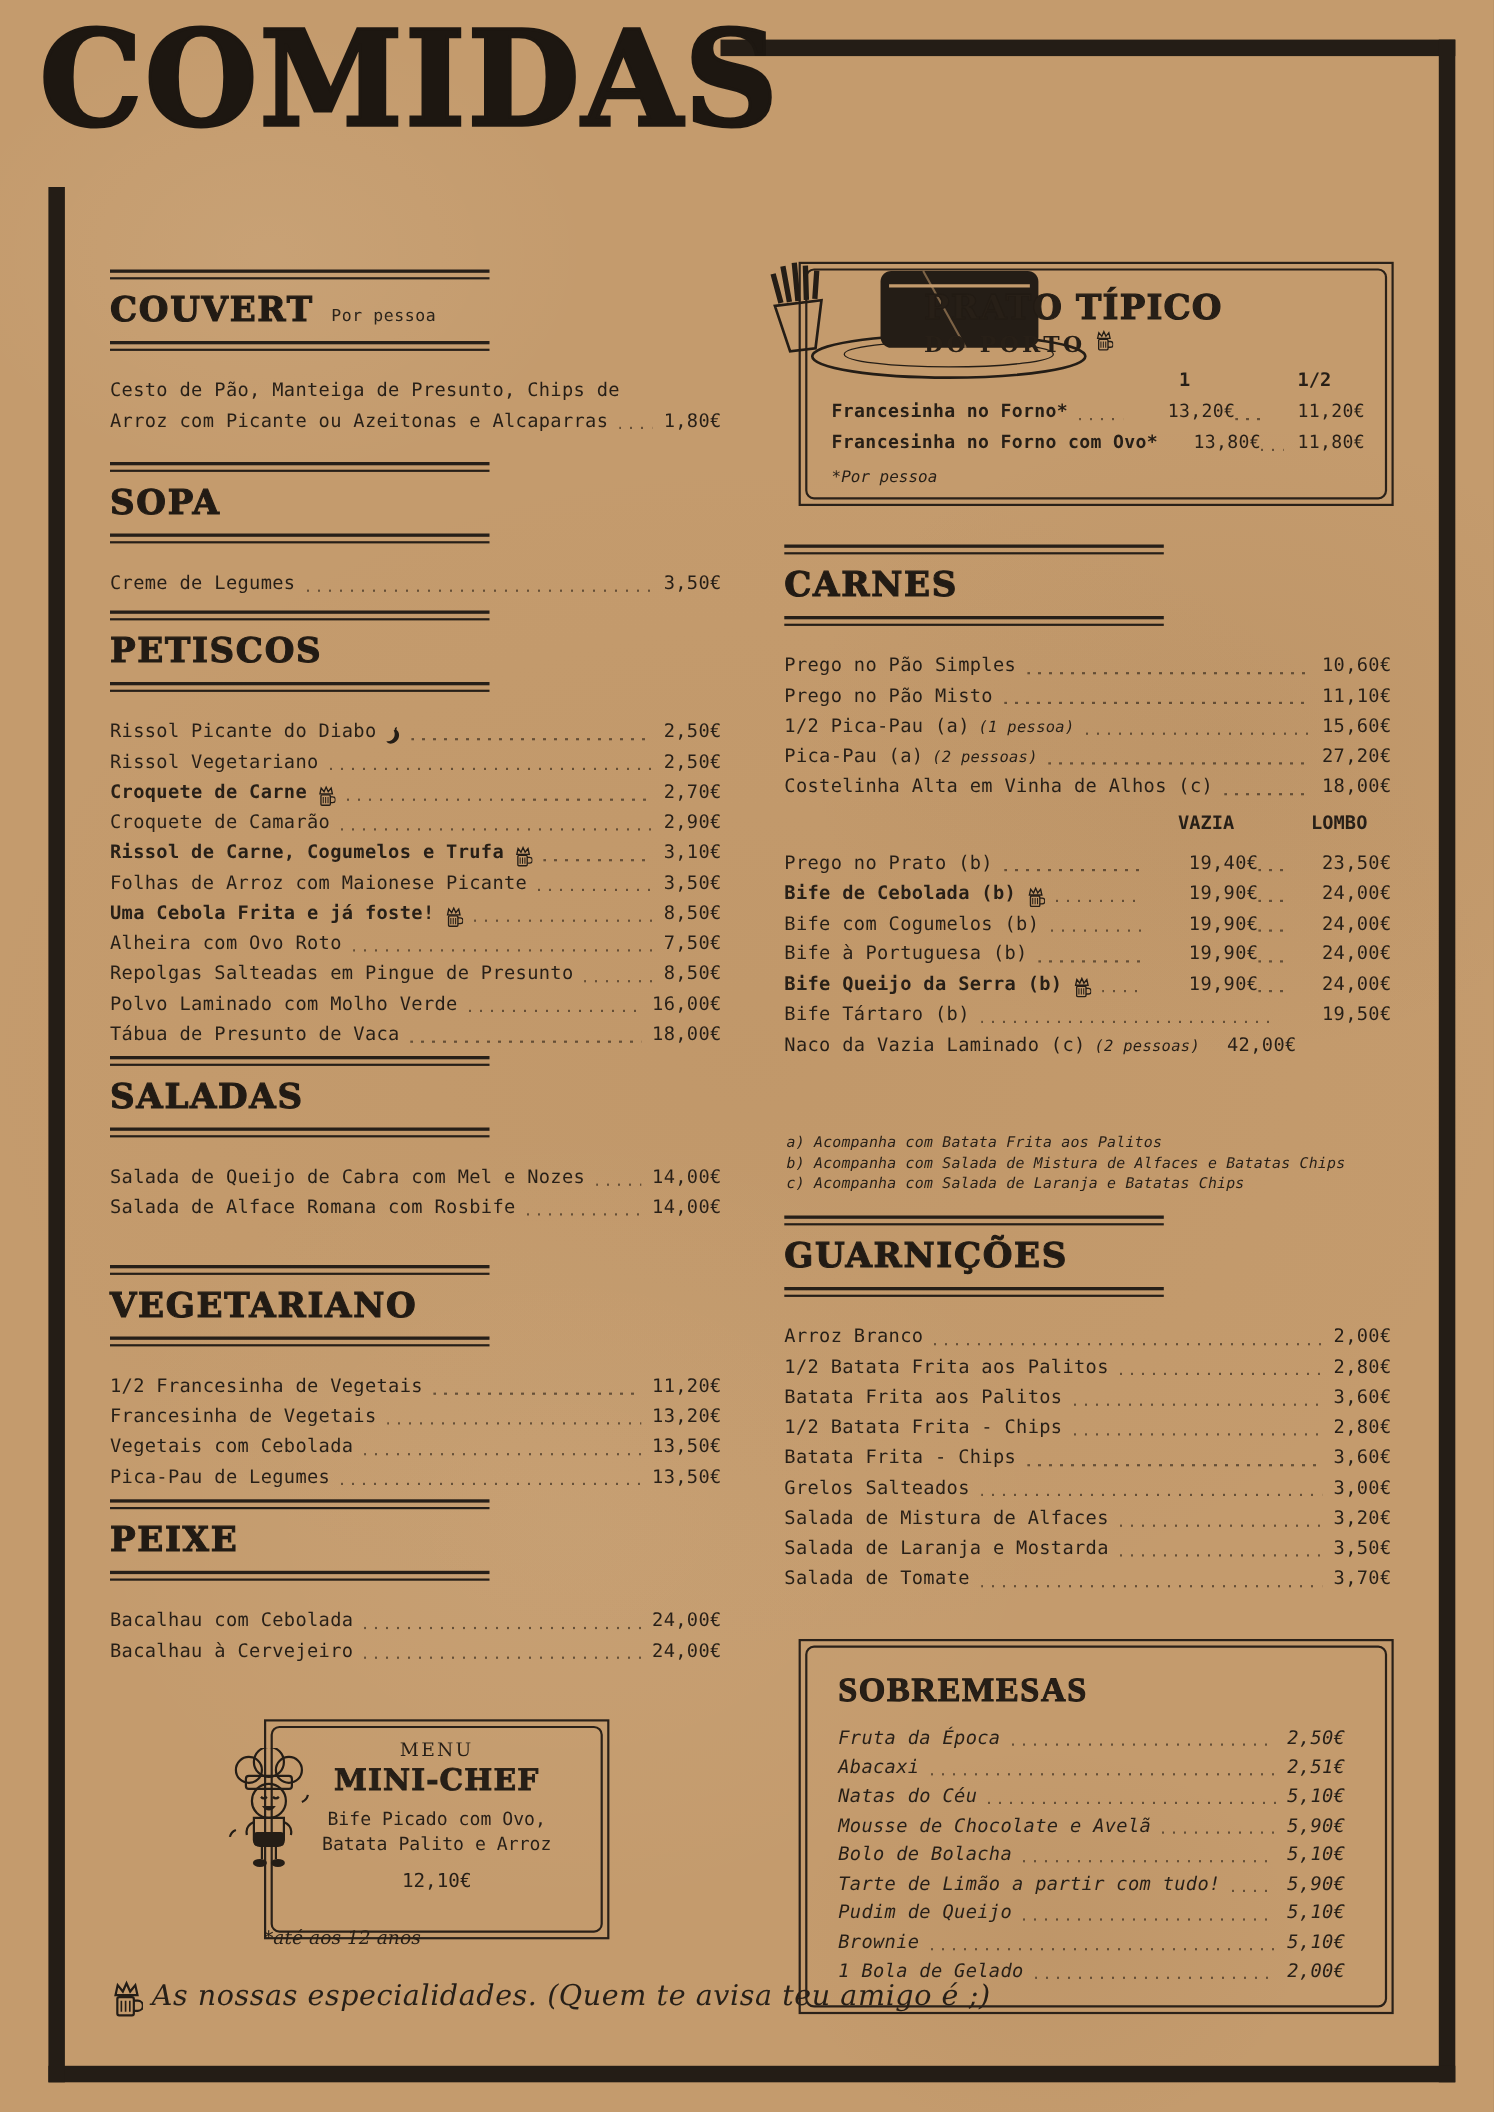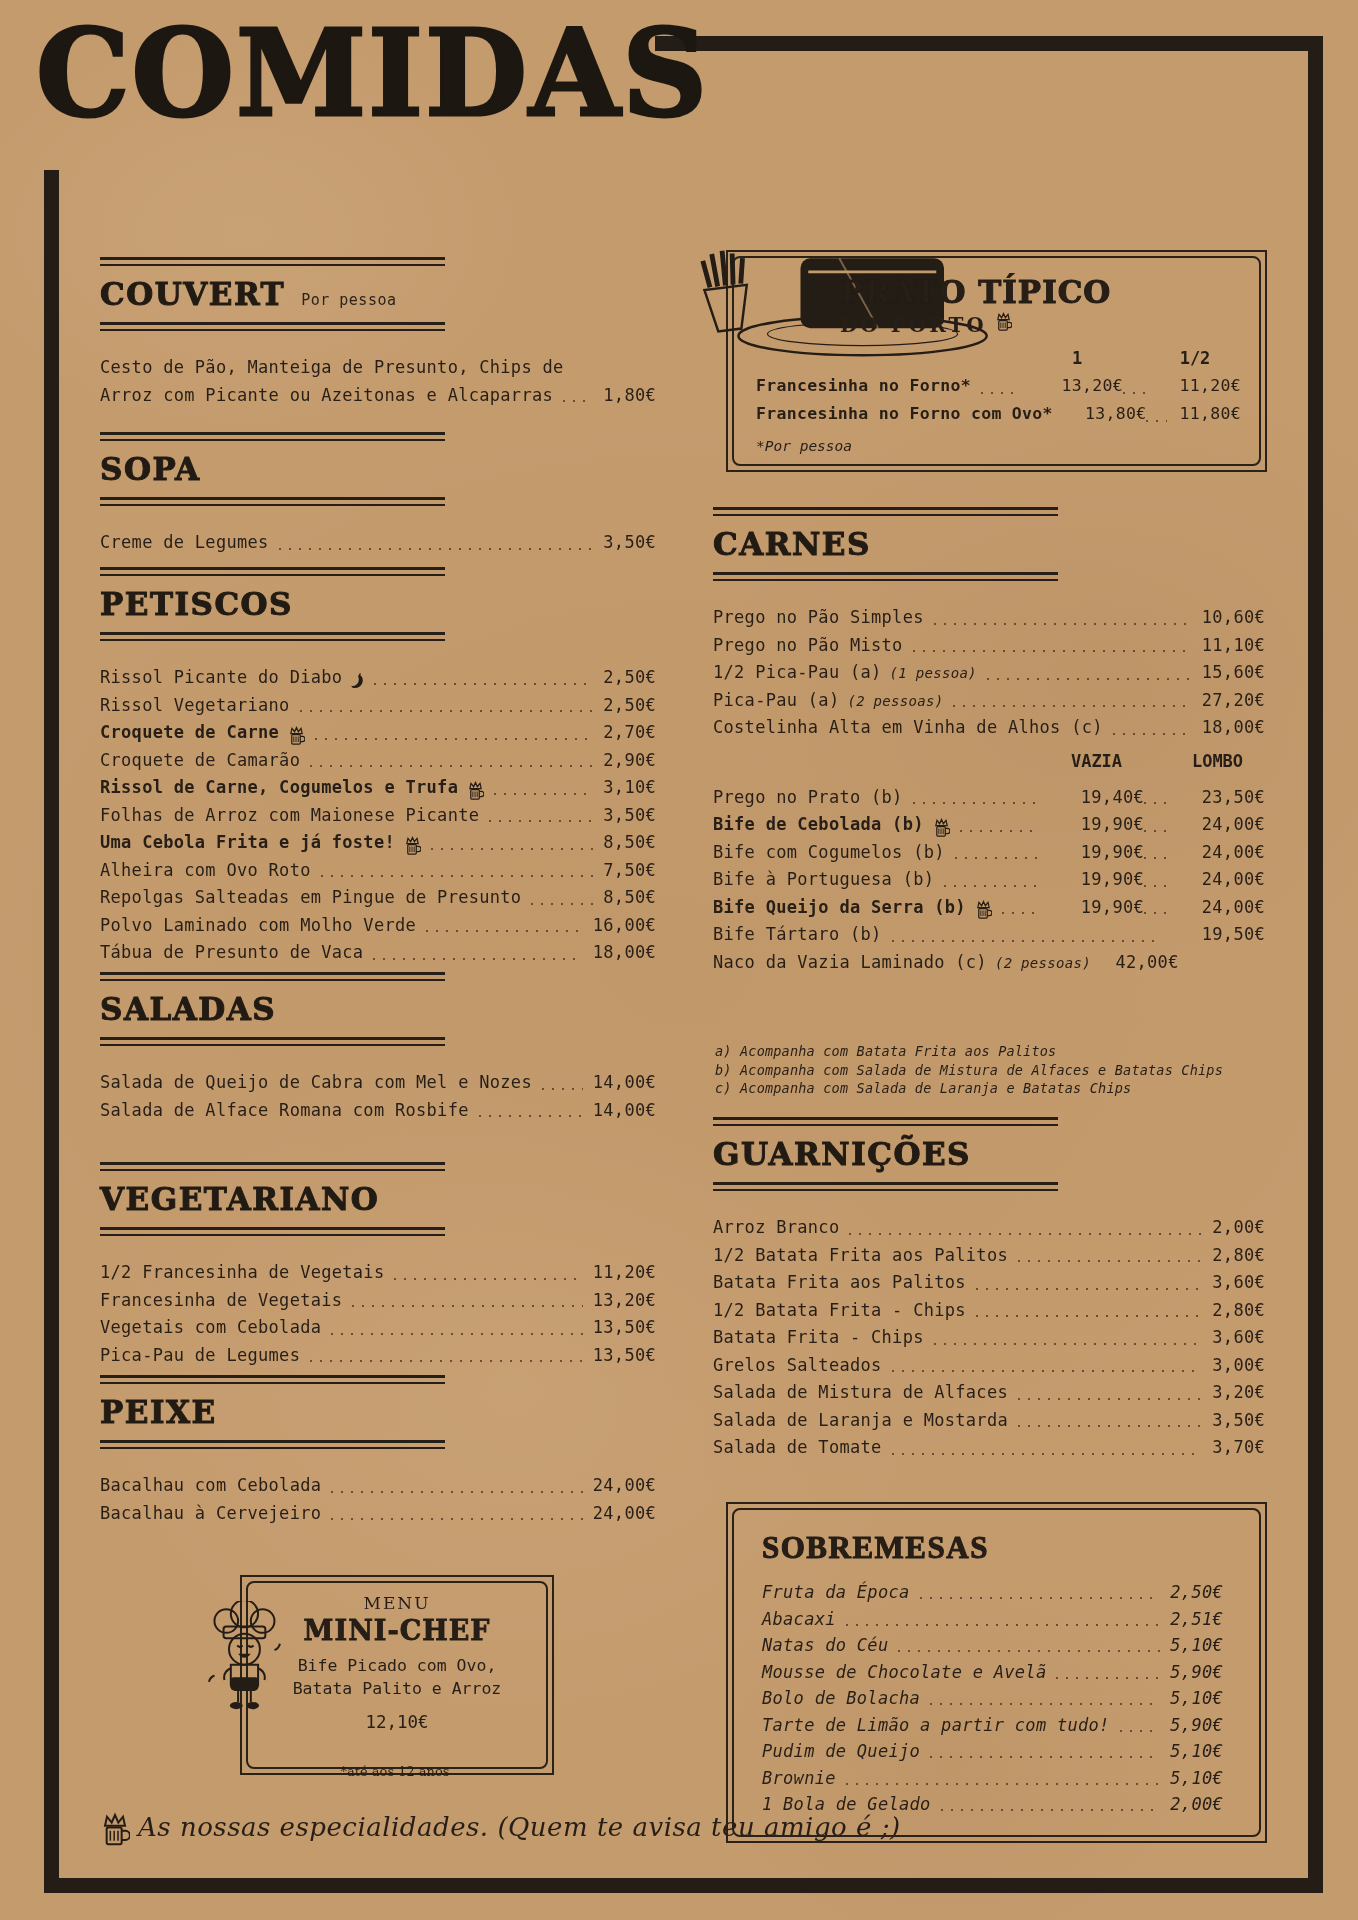--- a/index.html
+++ b/index.html
@@ -22,21 +22,21 @@
   .bar.bottom{left:44px;top:1878px;width:1279px;height:15px;}
   .bar.left{left:44px;top:170px;width:15px;height:1723px;}
   
   .big-title{
     position:absolute;left:36px;top:10px;margin:0;
     font-family:"DejaVu Serif", serif;font-weight:900;font-size:120px;line-height:1.05;
     letter-spacing:2px;color:#1d1711;-webkit-text-stroke:3px #1d1711;
     transform:scaleX(.98);transform-origin:left top;
   }
   
-  .col{position:absolute;top:12px;height:1667px;}
+  .col{position:absolute;top:0;height:1667px;}
   .col.lft{left:100px;width:556px;}
   .col.rgt{left:713px;width:552px;}
   .sec{position:absolute;left:0;width:100%;}
   .rule{width:345px;height:4px;border-top:3px solid #261f18;border-bottom:2px solid #261f18;}
   .sec h2{
     margin:11px 0;font-family:"DejaVu Serif", serif;font-weight:900;font-size:31px;
     letter-spacing:1.5px;color:#221b14;-webkit-text-stroke:1px #221b14;line-height:1.1;
     display:flex;align-items:baseline;gap:16px;
   }
   .subtitle{font-family:"DejaVu Sans Mono", monospace;font-weight:400;font-size:15px;
@@ -78,21 +78,21 @@
     font-weight:900;font-size:31px;letter-spacing:1.5px;-webkit-text-stroke:1px #221b14;}
   .sob .items{position:absolute;left:34px;right:42px;top:78px;padding:0;font-style:italic;}
   .sob .r{height:26.5px;}
   
   .mc{text-align:center;padding-top:16px;}
   .mc .menu-lbl{font-family:"DejaVu Serif", serif;font-size:17px;letter-spacing:2px;}
   .mc h3{margin:2px 0 8px;font-family:"DejaVu Serif", serif;font-weight:900;font-size:27px;
     letter-spacing:1px;-webkit-text-stroke:.8px #221b14;}
   .mc .d{font-size:16.5px;line-height:23px;}
   .mc .pr{margin-top:12px;font-size:17.5px;}
-  .age-note{position:absolute;font-family:"DejaVu Serif", serif;font-size:13px;text-align:center;}
+  .age-note{position:absolute;font-family:"DejaVu Serif", serif;font-size:17px;text-align:left;font-style:italic;}
   
   .foot{position:absolute;display:flex;gap:8px;white-space:nowrap;}
   .foot .txt{font-family:"DejaVu Serif", serif;font-style:italic;font-size:26px;letter-spacing:.5px;}
   .vz-head{display:flex;align-items:baseline;height:30px;font-size:17px;margin-top:6px;}
   .vz-head .sp{flex:1;}
 </style>
 </head>
 <body>
 
 <div class="page">

